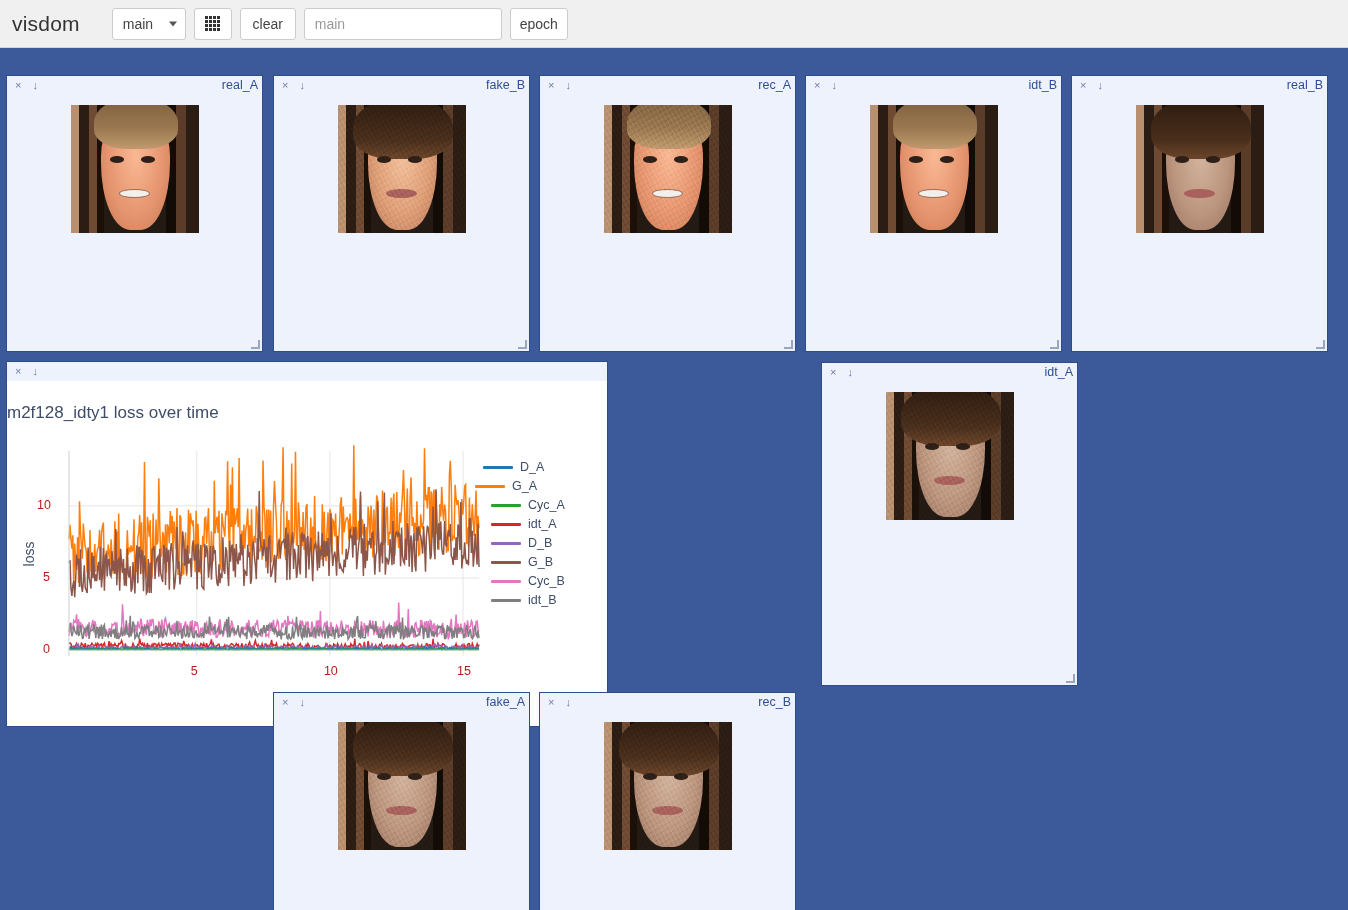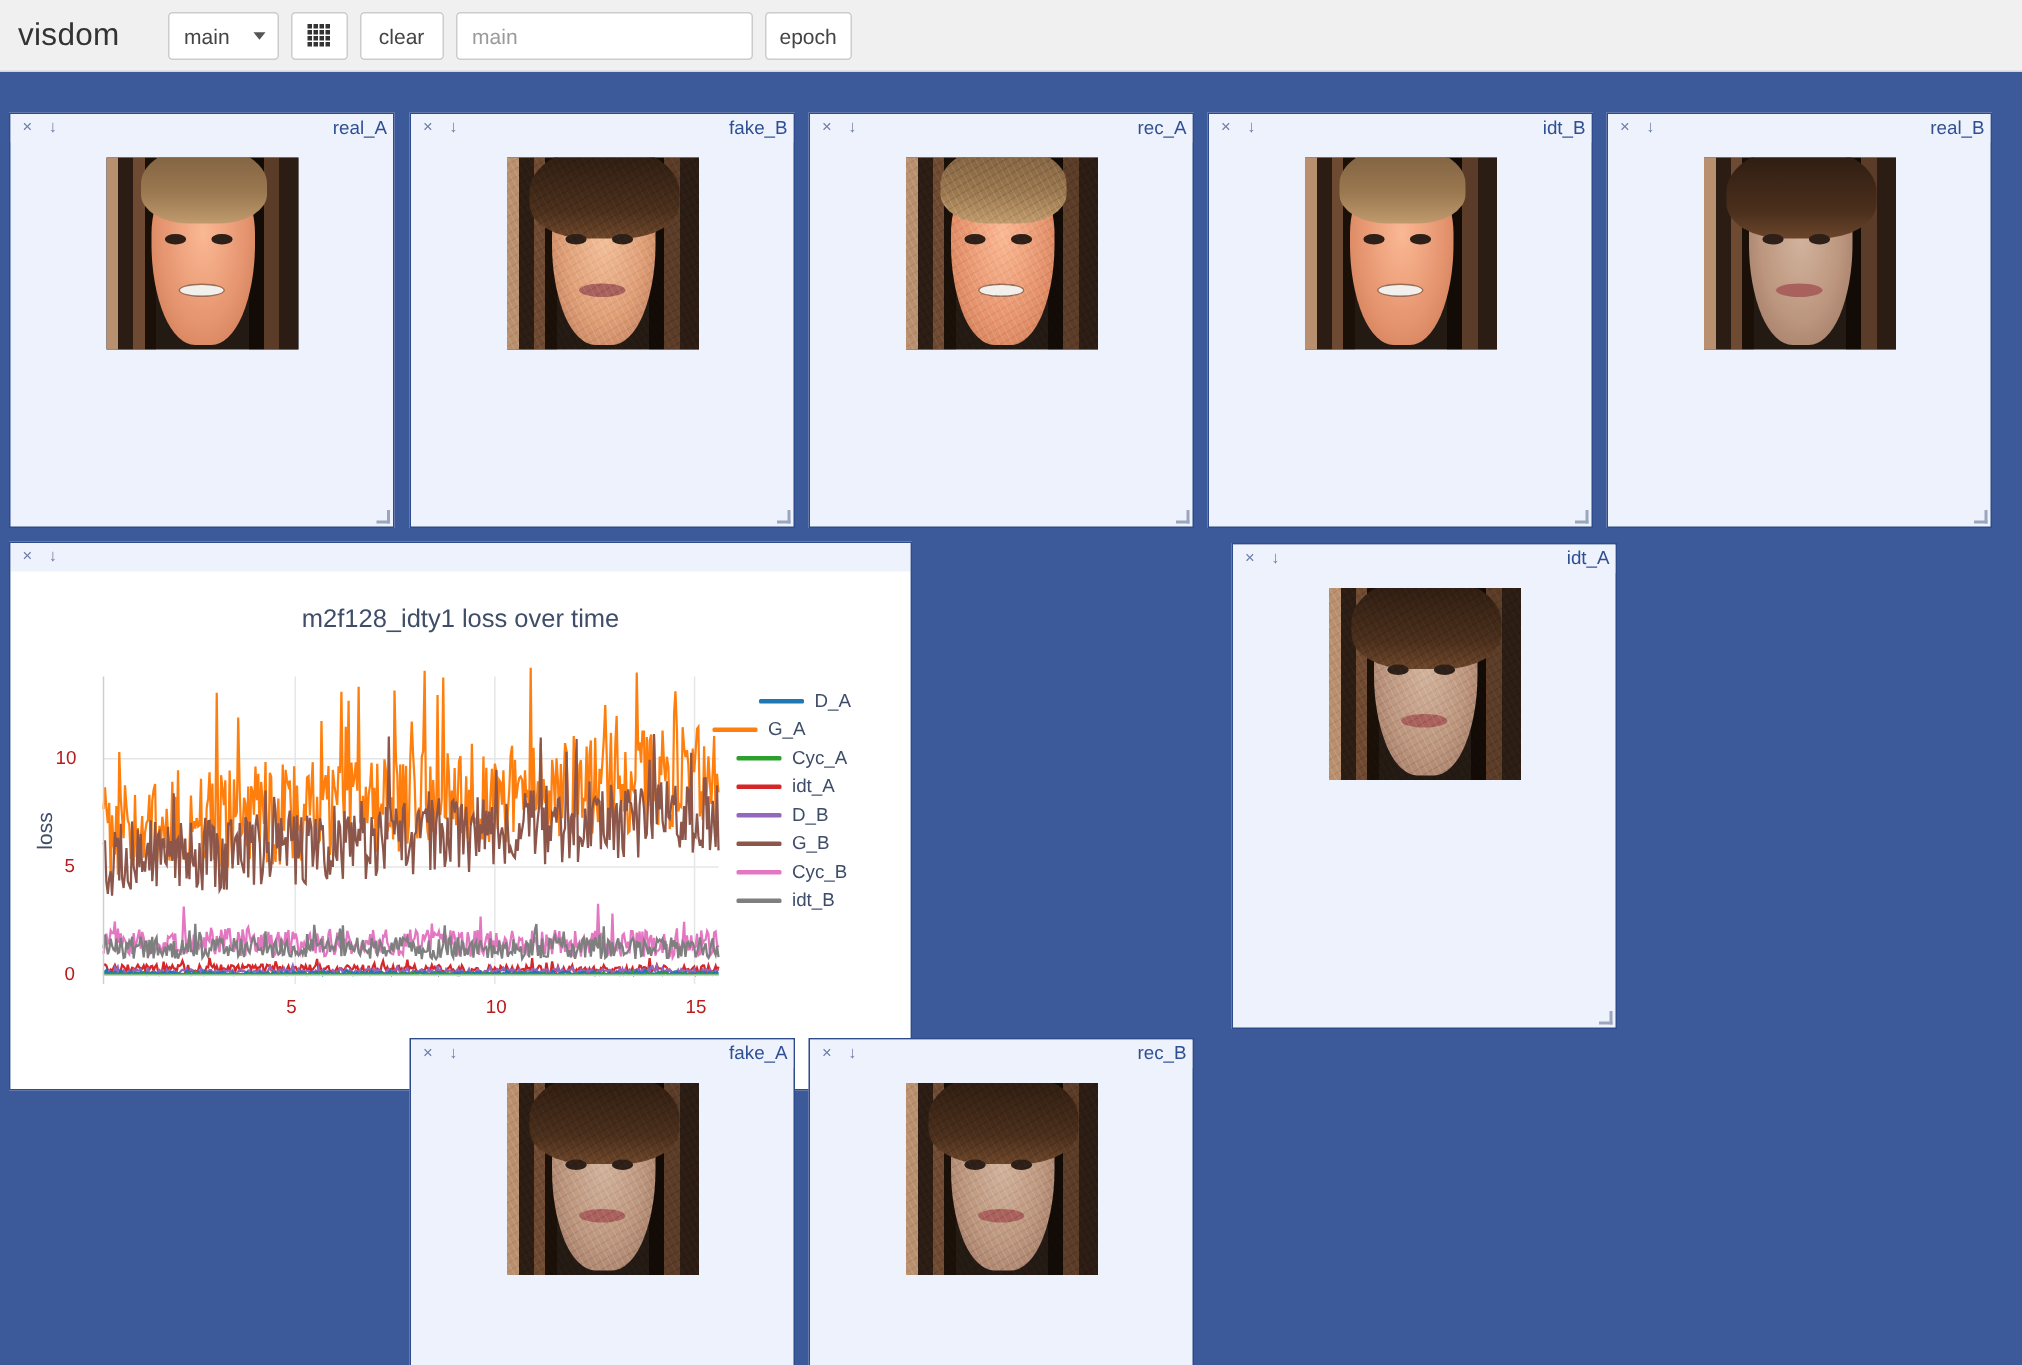--- a/index.html
+++ b/index.html
@@ -162,21 +162,21 @@
     mix-blend-mode: overlay;
   }
   .face.cool .skin { filter: saturate(.75) brightness(.96); }
   .face.warm .skin { filter: saturate(1.15) brightness(1.04); }
 
   
   #chart-panel .panel-body { background: #ffffff; }
   #plot-area { position: absolute; inset: 0; }
   .chart-title {
     position: absolute; left: 0; right: 0; top: 22px;
-    text-align: center; font-size: 17px; color: #3f4d69;
+    font-size: 17px; color: #3f4d69;
   }
   .axis-title-x {
     position: absolute; left: 0; right: 0; bottom: 14px;
     text-align: center; font-size: 14px; color: #3f4d69;
   }
   .axis-title-y {
     position: absolute; left: 10px; top: 50%;
     transform: translateY(-50%) rotate(-90deg);
     transform-origin: center;
     font-size: 14px; color: #3f4d69;
@@ -349,21 +349,21 @@
             <polyline points="62.0,268.0 63.0,268.1 63.9,268.7 64.9,268.7 65.8,268.5 66.8,268.8 67.7,268.2 68.7,268.8 69.6,268.1 70.6,268.7 71.6,268.4 72.5,268.6 73.5,268.0 74.4,268.4 75.4,268.4 76.3,268.2 77.3,268.2 78.2,268.5 79.2,268.8 80.2,268.8 81.1,268.2 82.1,268.8 83.0,268.8 84.0,268.0 84.9,268.6 85.9,268.3 86.8,268.2 87.8,268.4 88.8,267.6 89.7,268.4 90.7,268.6 91.6,268.9 92.6,267.9 93.5,268.7 94.5,268.8 95.4,268.0 96.4,268.4 97.4,268.5 98.3,268.9 99.3,269.0 100.2,267.9 101.2,268.5 102.1,268.7 103.1,268.5 104.1,268.3 105.0,268.5 106.0,268.3 106.9,268.5 107.9,268.4 108.8,268.7 109.8,268.5 110.7,268.7 111.7,268.2 112.7,267.9 113.6,268.3 114.6,268.6 115.5,268.2 116.5,268.3 117.4,268.7 118.4,267.6 119.3,268.9 120.3,269.0 121.3,268.5 122.2,268.0 123.2,267.7 124.1,268.5 125.1,267.9 126.0,268.5 127.0,268.4 127.9,268.3 128.9,268.8 129.9,268.6 130.8,268.0 131.8,268.0 132.7,267.9 133.7,268.9 134.6,268.2 135.6,268.8 136.5,268.2 137.5,268.7 138.5,268.6 139.4,268.6 140.4,268.6 141.3,268.6 142.3,268.2 143.2,268.3 144.2,268.7 145.1,268.7 146.1,268.2 147.1,268.0 148.0,268.9 149.0,269.0 149.9,268.2 150.9,268.4 151.8,268.3 152.8,268.3 153.7,268.5 154.7,268.8 155.7,268.5 156.6,268.8 157.6,268.4 158.5,268.0 159.5,267.9 160.4,268.6 161.4,268.8 162.3,268.4 163.3,268.3 164.3,268.8 165.2,269.0 166.2,268.0 167.1,268.8 168.1,268.8 169.0,268.6 170.0,268.2 171.0,268.5 171.9,268.2 172.9,268.5 173.8,268.4 174.8,268.2 175.7,268.8 176.7,268.2 177.6,268.4 178.6,268.1 179.6,268.1 180.5,268.5 181.5,268.8 182.4,268.1 183.4,268.2 184.3,269.0 185.3,268.4 186.2,268.7 187.2,268.5 188.2,269.0 189.1,268.4 190.1,268.7 191.0,268.0 192.0,268.2 192.9,268.6 193.9,268.8 194.8,268.6 195.8,268.7 196.8,267.8 197.7,269.0 198.7,268.5 199.6,268.8 200.6,268.8 201.5,268.9 202.5,268.2 203.4,268.7 204.4,268.0 205.4,268.6 206.3,267.6 207.3,268.3 208.2,267.9 209.2,268.3 210.1,268.9 211.1,268.5 212.0,268.9 213.0,268.7 214.0,268.9 214.9,268.7 215.9,268.4 216.8,268.3 217.8,267.7 218.7,268.3 219.7,268.4 220.6,268.7 221.6,268.6 222.6,268.9 223.5,268.1 224.5,268.6 225.4,268.0 226.4,268.1 227.3,268.8 228.3,268.5 229.2,269.0 230.2,268.8 231.2,269.0 232.1,268.5 233.1,268.7 234.0,268.0 235.0,268.3 235.9,268.3 236.9,268.7 237.9,268.0 238.8,268.0 239.8,269.0 240.7,268.4 241.7,268.9 242.6,268.9 243.6,268.5 244.5,268.4 245.5,268.3 246.5,268.6 247.4,268.0 248.4,268.2 249.3,268.2 250.3,268.7 251.2,268.6 252.2,268.3 253.1,268.5 254.1,267.9 255.1,268.4 256.0,268.2 257.0,268.3 257.9,268.2 258.9,268.6 259.8,267.9 260.8,268.8 261.7,268.1 262.7,268.0 263.7,268.4 264.6,268.9 265.6,268.7 266.5,268.8 267.5,267.5 268.4,268.6 269.4,267.7 270.3,268.6 271.3,269.0 272.3,268.0 273.2,267.9 274.2,268.0 275.1,268.7 276.1,268.8 277.0,268.2 278.0,268.3 278.9,268.3 279.9,269.0 280.9,268.6 281.8,268.1 282.8,268.9 283.7,267.4 284.7,267.6 285.6,269.0 286.6,268.4 287.5,268.0 288.5,268.3 289.5,268.3 290.4,268.5 291.4,267.6 292.3,268.0 293.3,268.5 294.2,267.9 295.2,268.9 296.1,268.6 297.1,268.9 298.1,269.0 299.0,269.0 300.0,268.7 300.9,268.8 301.9,268.5 302.8,267.9 303.8,268.7 304.8,268.6 305.7,268.1 306.7,268.9 307.6,268.0 308.6,268.8 309.5,268.8 310.5,268.4 311.4,268.5 312.4,268.7 313.4,268.7 314.3,268.0 315.3,268.0 316.2,268.2 317.2,268.1 318.1,268.2 319.1,268.2 320.0,267.9 321.0,268.7 322.0,268.7 322.9,268.5 323.9,268.5 324.8,268.7 325.8,268.4 326.7,268.0 327.7,268.3 328.6,268.4 329.6,268.4 330.6,268.4 331.5,268.4 332.5,268.8 333.4,268.2 334.4,268.7 335.3,268.8 336.3,268.2 337.2,267.9 338.2,268.4 339.2,268.7 340.1,268.1 341.1,268.7 342.0,268.3 343.0,268.2 343.9,268.1 344.9,268.5 345.8,268.0 346.8,268.3 347.8,268.5 348.7,268.4 349.7,268.7 350.6,268.7 351.6,268.7 352.5,268.4 353.5,268.9 354.4,268.2 355.4,268.0 356.4,268.2 357.3,268.8 358.3,268.1 359.2,268.9 360.2,268.5 361.1,268.6 362.1,268.7 363.0,268.8 364.0,268.4 365.0,268.6 365.9,269.0 366.9,268.4 367.8,268.2 368.8,268.3 369.7,269.0 370.7,268.7 371.7,268.1 372.6,268.6 373.6,268.5 374.5,269.0 375.5,268.5 376.4,268.8 377.4,268.1 378.3,268.7 379.3,268.8 380.3,268.8 381.2,268.9 382.2,268.0 383.1,268.0 384.1,268.6 385.0,268.7 386.0,268.9 386.9,268.8 387.9,268.3 388.9,268.4 389.8,269.0 390.8,268.0 391.7,268.1 392.7,268.4 393.6,268.7 394.6,267.7 395.5,267.8 396.5,268.6 397.5,268.5 398.4,268.8 399.4,268.7 400.3,268.4 401.3,268.3 402.2,268.4 403.2,268.6 404.1,268.8 405.1,268.0 406.1,268.6 407.0,268.3 408.0,268.4 408.9,267.9 409.9,267.9 410.8,268.1 411.8,268.7 412.7,268.9 413.7,268.5 414.7,266.9 415.6,269.0 416.6,268.4 417.5,268.2 418.5,268.9 419.4,268.7 420.4,268.7 421.3,268.8 422.3,268.5 423.3,268.8 424.2,267.9 425.2,268.0 426.1,268.6 427.1,268.0 428.0,268.4 429.0,268.9 429.9,268.2 430.9,267.9 431.9,268.3 432.8,268.3 433.8,268.1 434.7,267.9 435.7,268.6 436.6,267.4 437.6,268.5 438.6,268.8 439.5,268.6 440.5,268.8 441.4,268.7 442.4,268.3 443.3,268.4 444.3,268.6 445.2,268.4 446.2,268.7 447.2,268.0 448.1,267.6 449.1,268.7 450.0,268.0 451.0,268.4 451.9,268.5 452.9,268.1 453.8,268.9 454.8,268.7 455.8,268.8 456.7,268.5 457.7,268.5 458.6,267.9 459.6,268.2 460.5,268.7 461.5,268.1 462.4,268.7 463.4,269.0 464.4,268.4 465.3,268.7 466.3,268.2 467.2,267.8 468.2,269.0 469.1,268.6 470.1,268.2 471.0,268.5 472.0,268.9" fill="none" stroke="#2ca02c" stroke-width="1.5"></polyline>
             <line x1="62" x2="472" y1="269.22535211267603" y2="269.22535211267603" stroke="#cfcfcf"></line>
             <line x1="62" x2="62" y1="70" y2="275" stroke="#cfcfcf"></line>
           </svg>
           <div class="tick-label" style="left: 183.792px; top: 283px;">5</div>
           <div class="tick-label" style="left: 316.909px; top: 283px;">10</div>
           <div class="tick-label" style="left: 450.026px; top: 283px;">15</div>
           <div class="tick-label" style="left: 36px; top: 261.225px;">0</div>
           <div class="tick-label" style="left: 36px; top: 189.042px;">5</div>
           <div class="tick-label" style="left: 30px; top: 116.859px;">10</div>
-          <div class="legend-row" style="left: 499px; top: 79px;">
+          <div class="legend-row" style="left: 476px; top: 79px;">
             <span class="legend-swatch" style="background: rgb(31, 119, 180);"></span>
             <span>D_A</span>
           </div>
           <div class="legend-row" style="left: 468px; top: 98px;">
             <span class="legend-swatch" style="background: rgb(255, 127, 14);"></span>
             <span>G_A</span>
           </div>
           <div class="legend-row" style="left: 484px; top: 117px;">
             <span class="legend-swatch" style="background: rgb(44, 160, 44);"></span>
             <span>Cyc_A</span>

